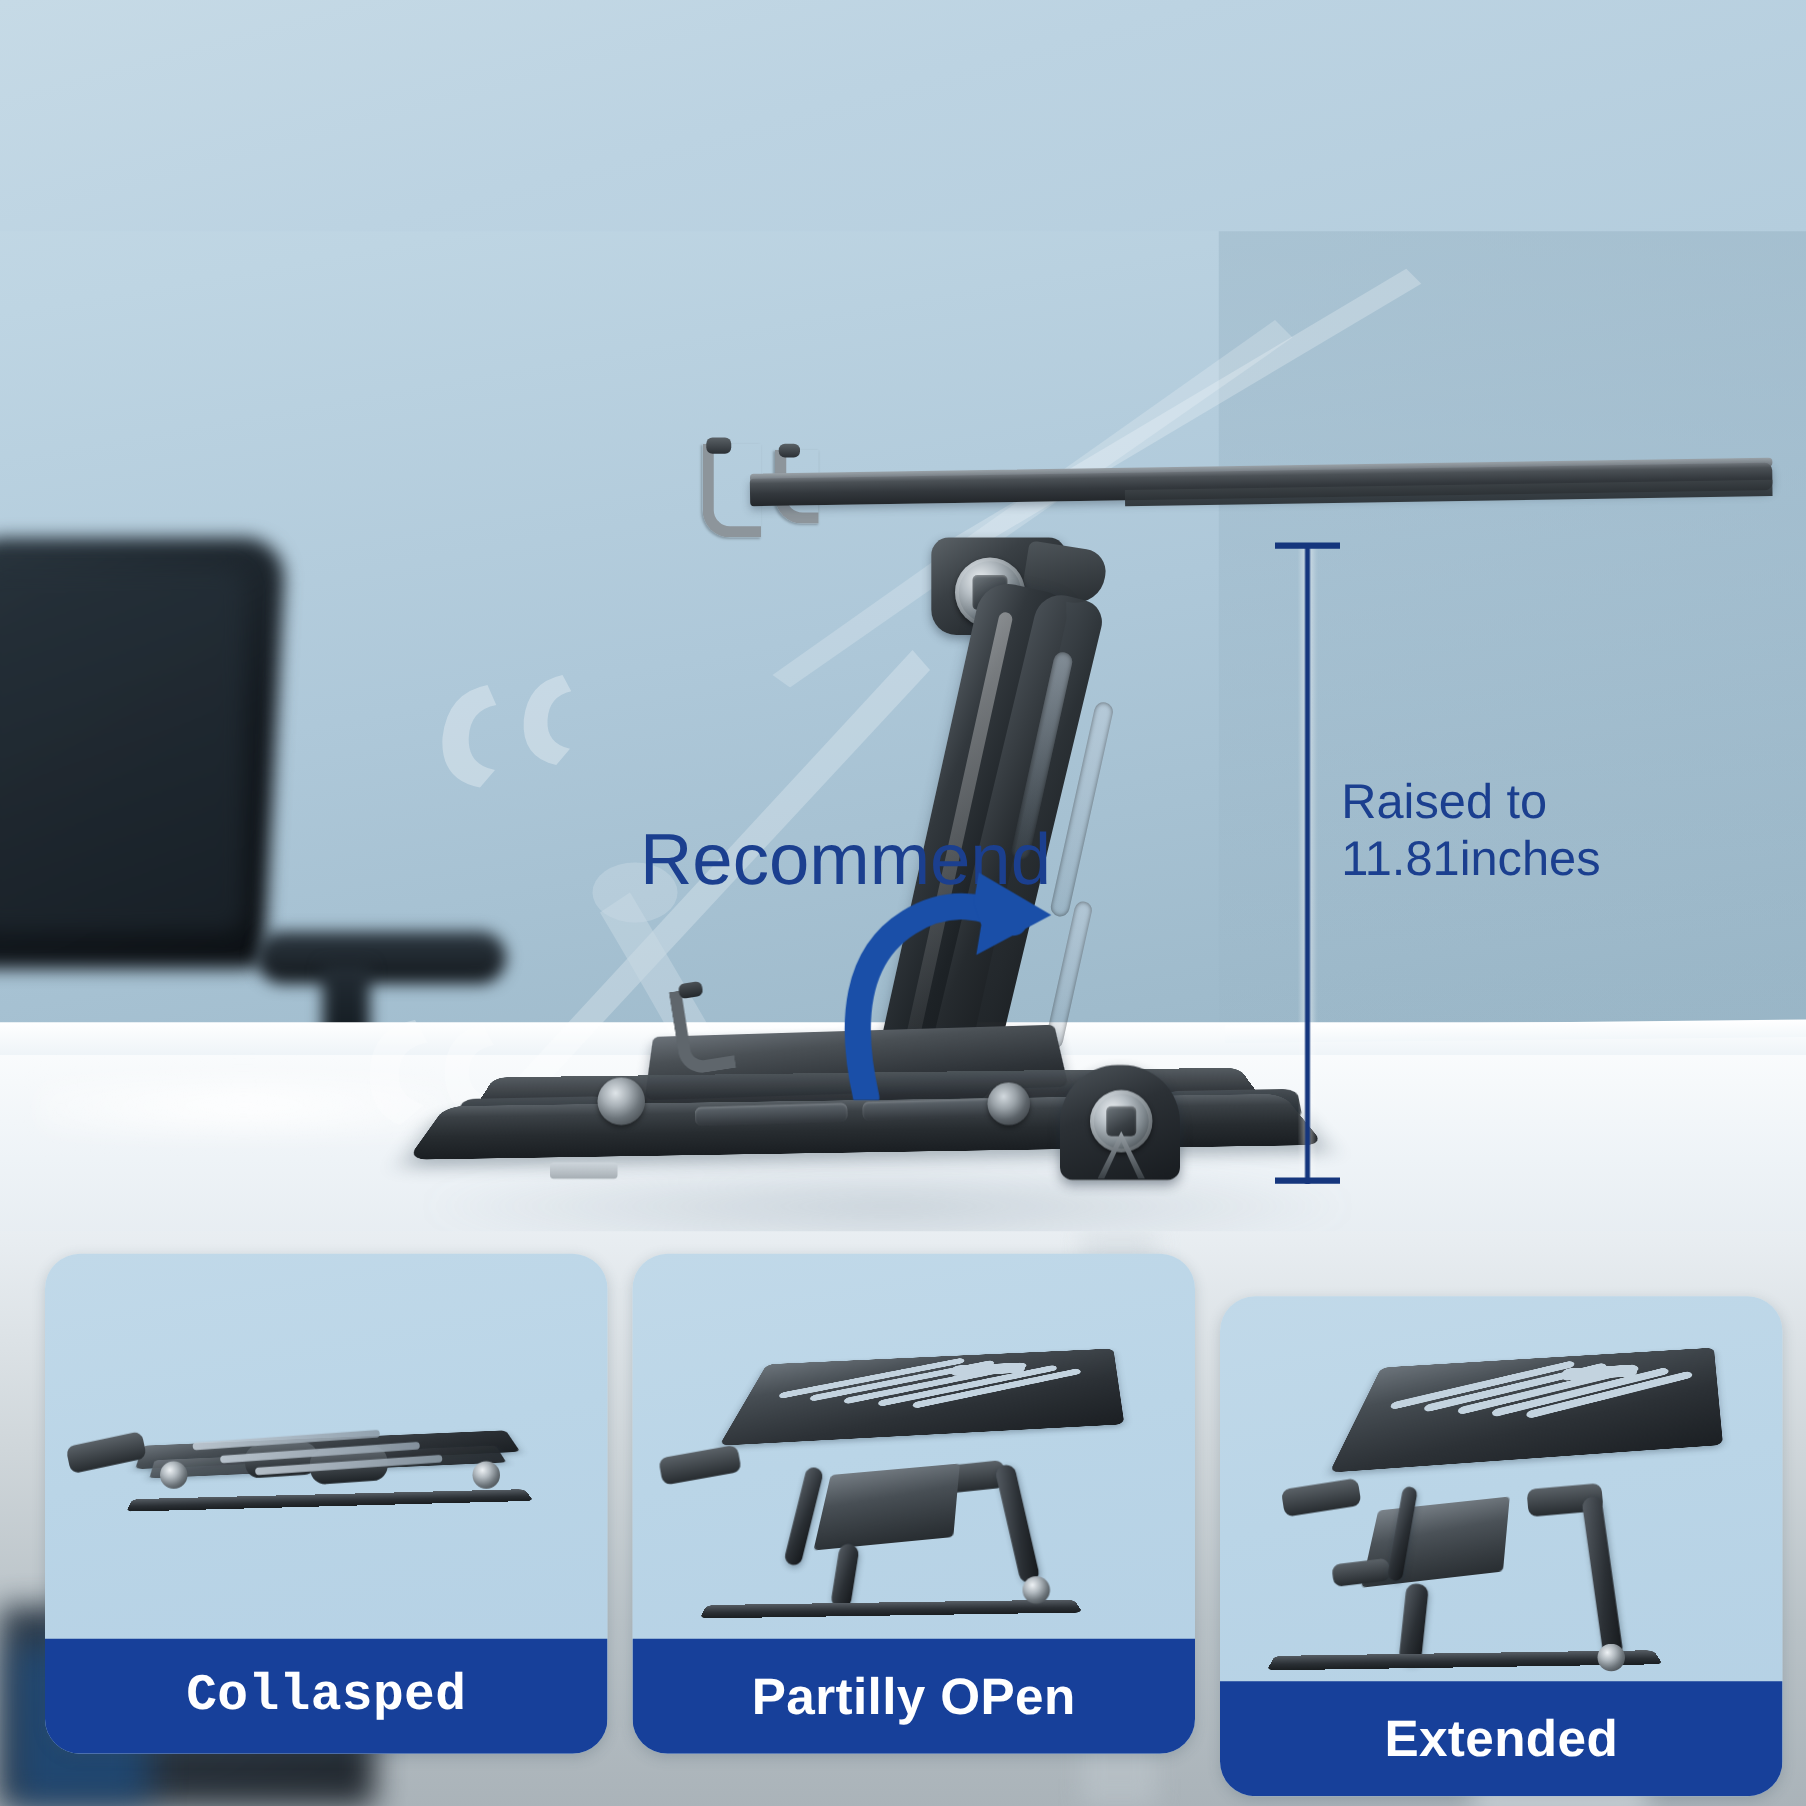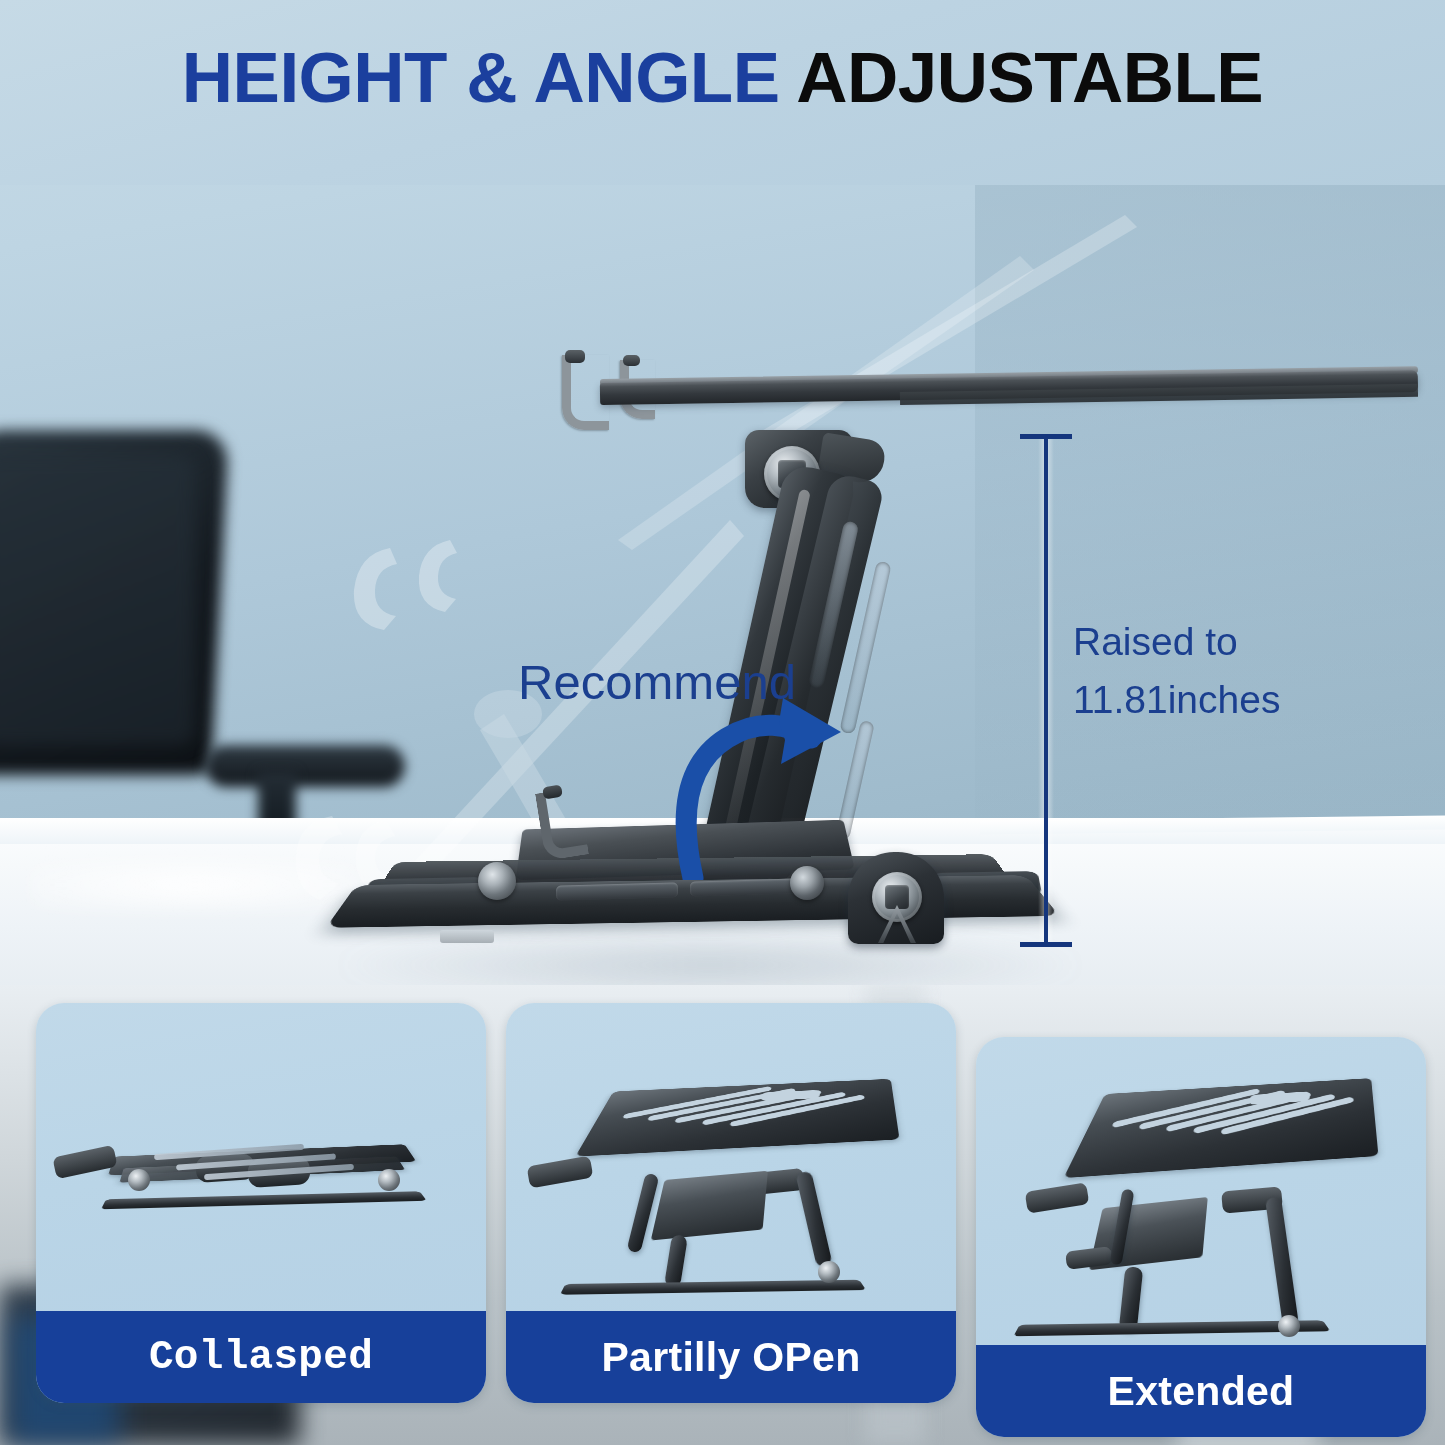--- a/index.html
+++ b/index.html
@@ -192,24 +192,24 @@
     background:#15367d;z-index:4;}
   .meas-cap{position:absolute;width:52px;height:5px;background:#15367d;z-index:4;}
   .meas-cap-top{left:1020px;top:434px;}
   .meas-cap-bot{left:1020px;top:942px;}
   .meas-glow{position:absolute;left:1038px;top:435px;width:16px;height:512px;
     background:linear-gradient(90deg,rgba(255,255,255,0),rgba(255,255,255,.5),rgba(255,255,255,0));
     z-index:3;}
 
   
   .anno{position:absolute;color:#1b3f8f;z-index:5;line-height:1.18;white-space:nowrap;}
-  .anno-rec{left:512px;top:654px;font-size:49px;text-align:center;width:290px;}
+  .anno-rec{left:512px;top:654px;font-size:58px;text-align:center;width:290px;}
   .anno-rec .l2{display:block;}
   .anno-raised{left:1073px;top:619px;font-size:39px;}
-  .anno-raised .l2{display:block;margin-top:12px;}
+  .anno-raised .l2{display:block;}
 
   .arrow-svg{position:absolute;left:655px;top:690px;width:215px;height:190px;z-index:5;}
 
   
   .panels{position:absolute;left:0;top:985px;width:1445px;height:460px;z-index:7;}
   .panels-bg{position:absolute;left:0;top:0;width:1445px;height:460px;
     background:linear-gradient(180deg,#e9eef2 0%,#cfd6da 38%,#b9c2c7 68%,#aab3b9 100%);
     overflow:hidden;}
   .pbg-dark{position:absolute;left:0px;top:300px;width:300px;height:160px;
     background:linear-gradient(140deg,#1a2735,#0b1118);filter:blur(12px);opacity:.85;}
@@ -454,16 +454,15 @@
         <div class="mini m-arm e-armR"></div>
         <div class="mini m-arm e-post"></div>
         <div class="mini m-base e-base"></div>
         <div class="mini m-bolt e-bolt"></div>
       </div>
       <div class="panel-label">Extended</div>
     </div>
   </div>
 
   <div class="header">
-    <div class="title"><span class="t-blue">HEIGHT &amp; ANGLE </span><span class="t-black">ADJUSTABLE</span></div>
   </div>
 
 </div>
 
 </body></html>

